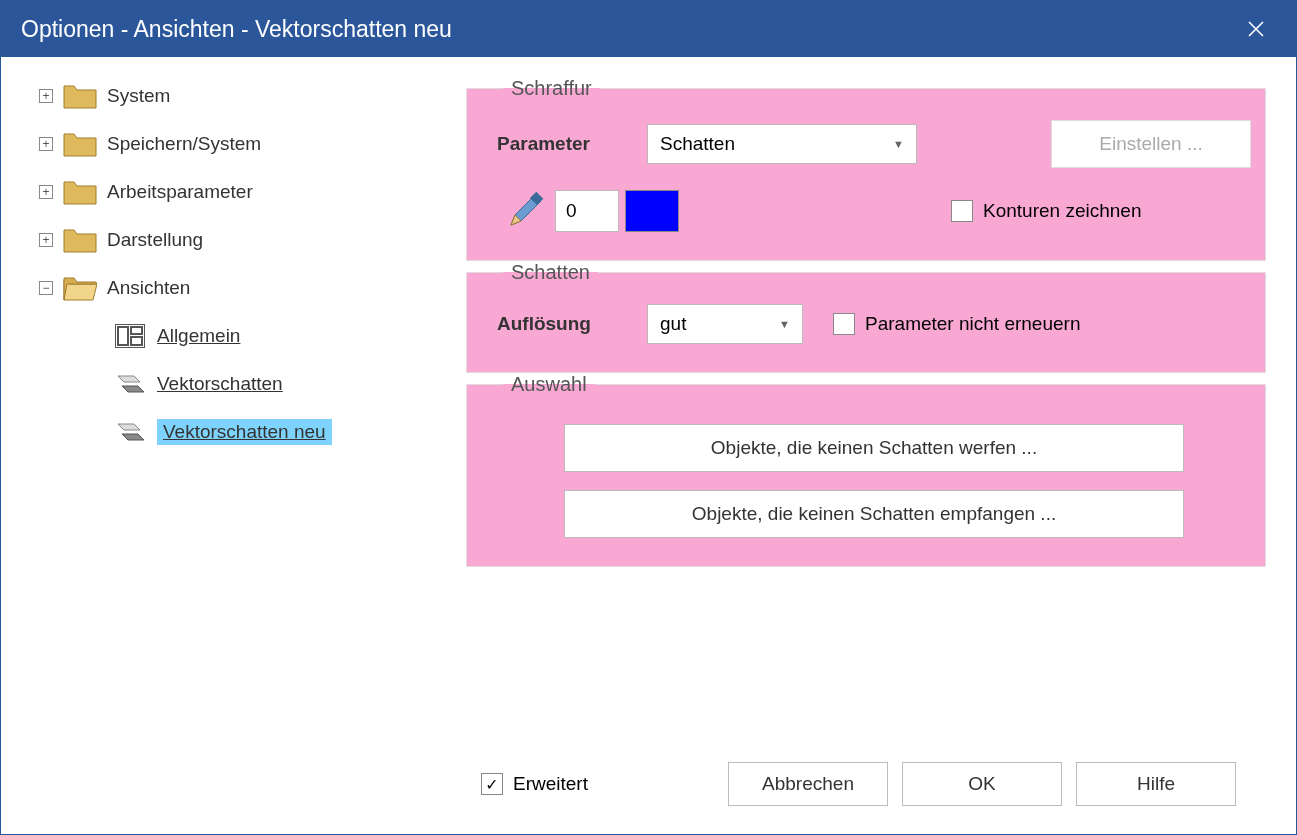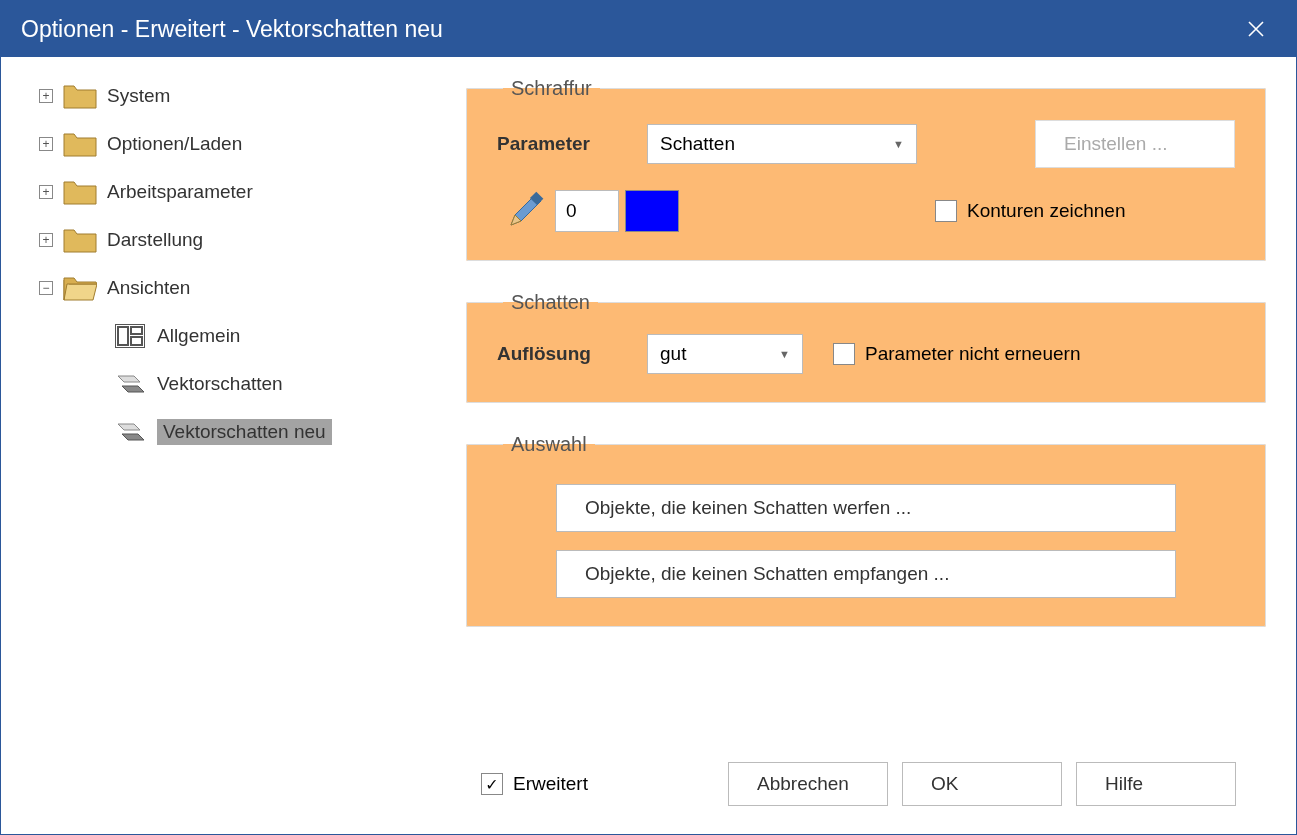--- a/index.html
+++ b/index.html
@@ -75,38 +75,37 @@
 }
 .tree-row .leaf-icon {
   width: 34px;
   height: 28px;
   margin-right: 10px;
   display: flex;
   align-items: center;
   justify-content: center;
 }
 .tree-row.indent1 { padding-left: 28px; }
-.tree-row.indent2 { padding-left: 78px; }
+.tree-row.indent2 { padding-left: 78px; text-decoration: underline; }
 .tree-label { white-space: nowrap; }
 .tree-row.selected .tree-label {
-  background: #a3a3a3;
+  background: #7dd3fc;
   padding: 2px 6px;
 }
 .content {
   flex: 1;
   padding: 20px 30px 10px 15px;
   display: flex;
   flex-direction: column;
 }
 fieldset {
   border: 1px solid #ddd;
   border-radius: 2px;
-  padding: 20px 30px 28px 30px;
-  margin-bottom: 30px;
-  background: #fdba74;
+  padding: 20px 14px 28px 30px;
+  background: #f9a8d4;
 }
 legend {
   padding: 0 8px;
   color: #555;
   font-size: 20px;
   margin-left: 6px;
 }
 .row {
   display: flex;
   align-items: center;
@@ -133,20 +132,21 @@
 .select .caret {
   font-size: 11px;
   color: #666;
 }
 .btn {
   background: #fff;
   border: 1px solid #bbb;
   height: 48px;
   display: flex;
   align-items: center;
+  justify-content: center;
   padding: 0 28px;
   cursor: pointer;
   color: #333;
 }
 .btn.disabled { color: #aaa; border-color: #ddd; }
 .btn.wide { width: 620px; margin: 0 auto 18px auto; height: 48px; }
 .pencil-row {
   display: flex;
   align-items: center;
   margin-left: 0;
@@ -196,21 +196,21 @@
 }
 .footer .spacer { flex: 1; }
 .footer .btn { width: 160px; height: 44px; margin-left: 14px; }
 .auswahl-btns { display: flex; flex-direction: column; align-items: center; padding-top: 8px; }
 </style>
 </head>
 <body>
 
 <div class="dialog">
   <div class="titlebar">
-    <div class="title">Optionen - Erweitert - Vektorschatten neu</div>
+    <div class="title">Optionen - Ansichten - Vektorschatten neu</div>
     <div class="close-btn">
       <svg width="16" height="16" viewBox="0 0 16 16">
           <path d="M1 1 L15 15 M15 1 L1 15" stroke="#fff" stroke-width="1.6"></path>
         </svg>
     </div>
   </div>
 
   <div class="body">
 
     <div class="tree">
@@ -221,21 +221,21 @@
             <path d="M1 6 L1 26 L33 26 L33 8 L14 8 L11 4 L1 4 Z" fill="#e0b95c" stroke="#a07d2e"></path>
           </svg>
         <span class="tree-label">System</span>
       </div>
 
       <div class="tree-row indent1">
         <div class="expander">+</div>
         <svg class="folder-icon" viewBox="0 0 34 28">
             <path d="M1 6 L1 26 L33 26 L33 8 L14 8 L11 4 L1 4 Z" fill="#e0b95c" stroke="#a07d2e"></path>
           </svg>
-        <span class="tree-label">Optionen/Laden</span>
+        <span class="tree-label">Speichern/System</span>
       </div>
 
       <div class="tree-row indent1">
         <div class="expander">+</div>
         <svg class="folder-icon" viewBox="0 0 34 28">
             <path d="M1 6 L1 26 L33 26 L33 8 L14 8 L11 4 L1 4 Z" fill="#e0b95c" stroke="#a07d2e"></path>
           </svg>
         <span class="tree-label">Arbeitsparameter</span>
       </div>
 

